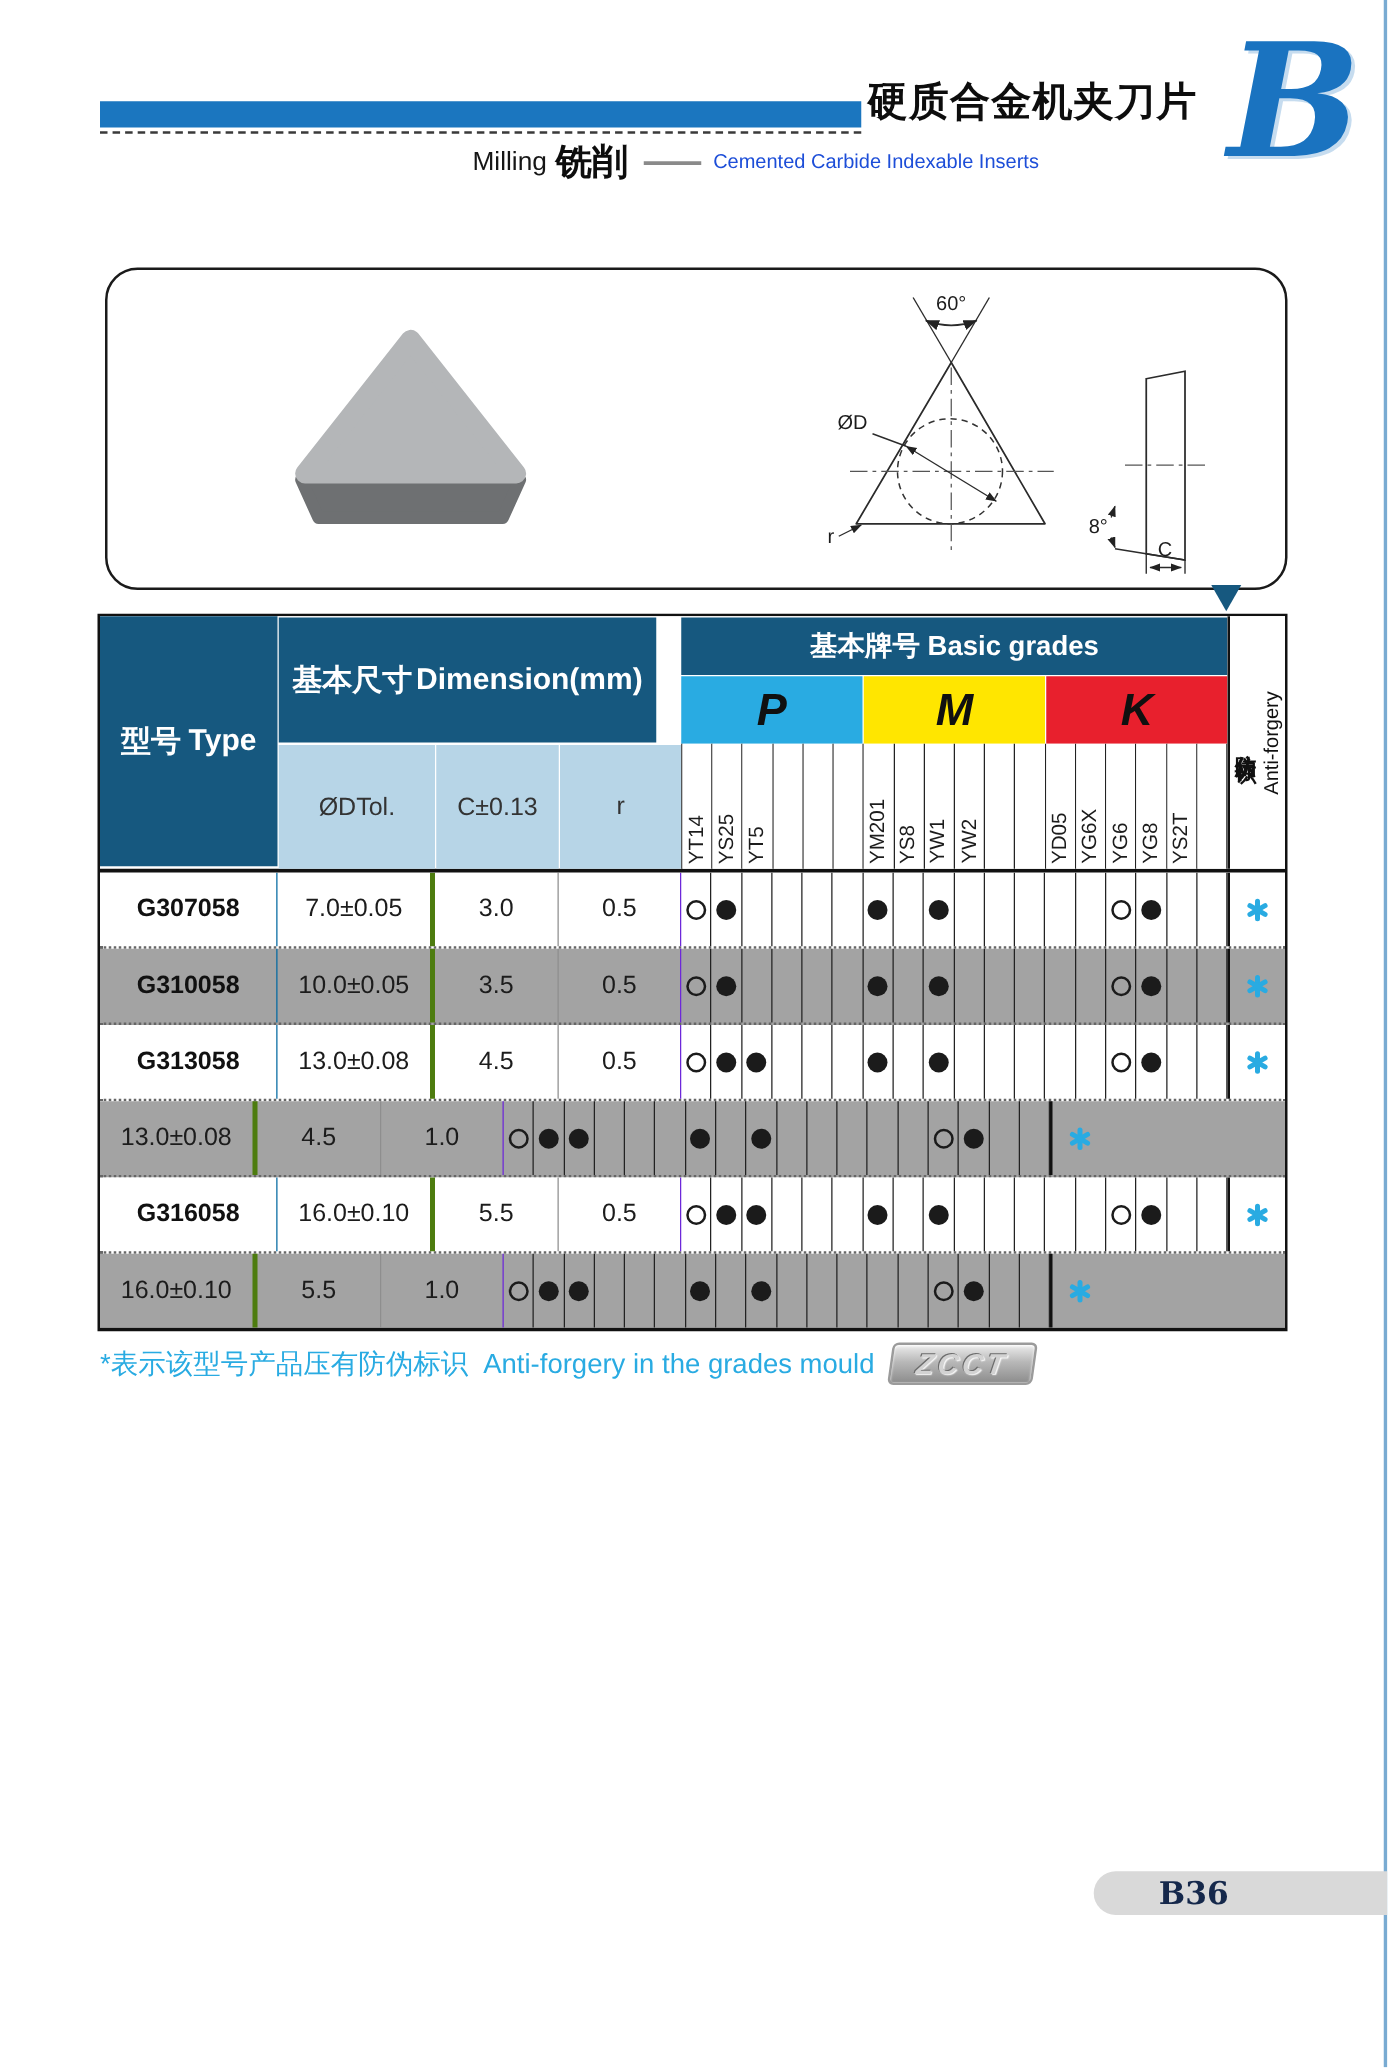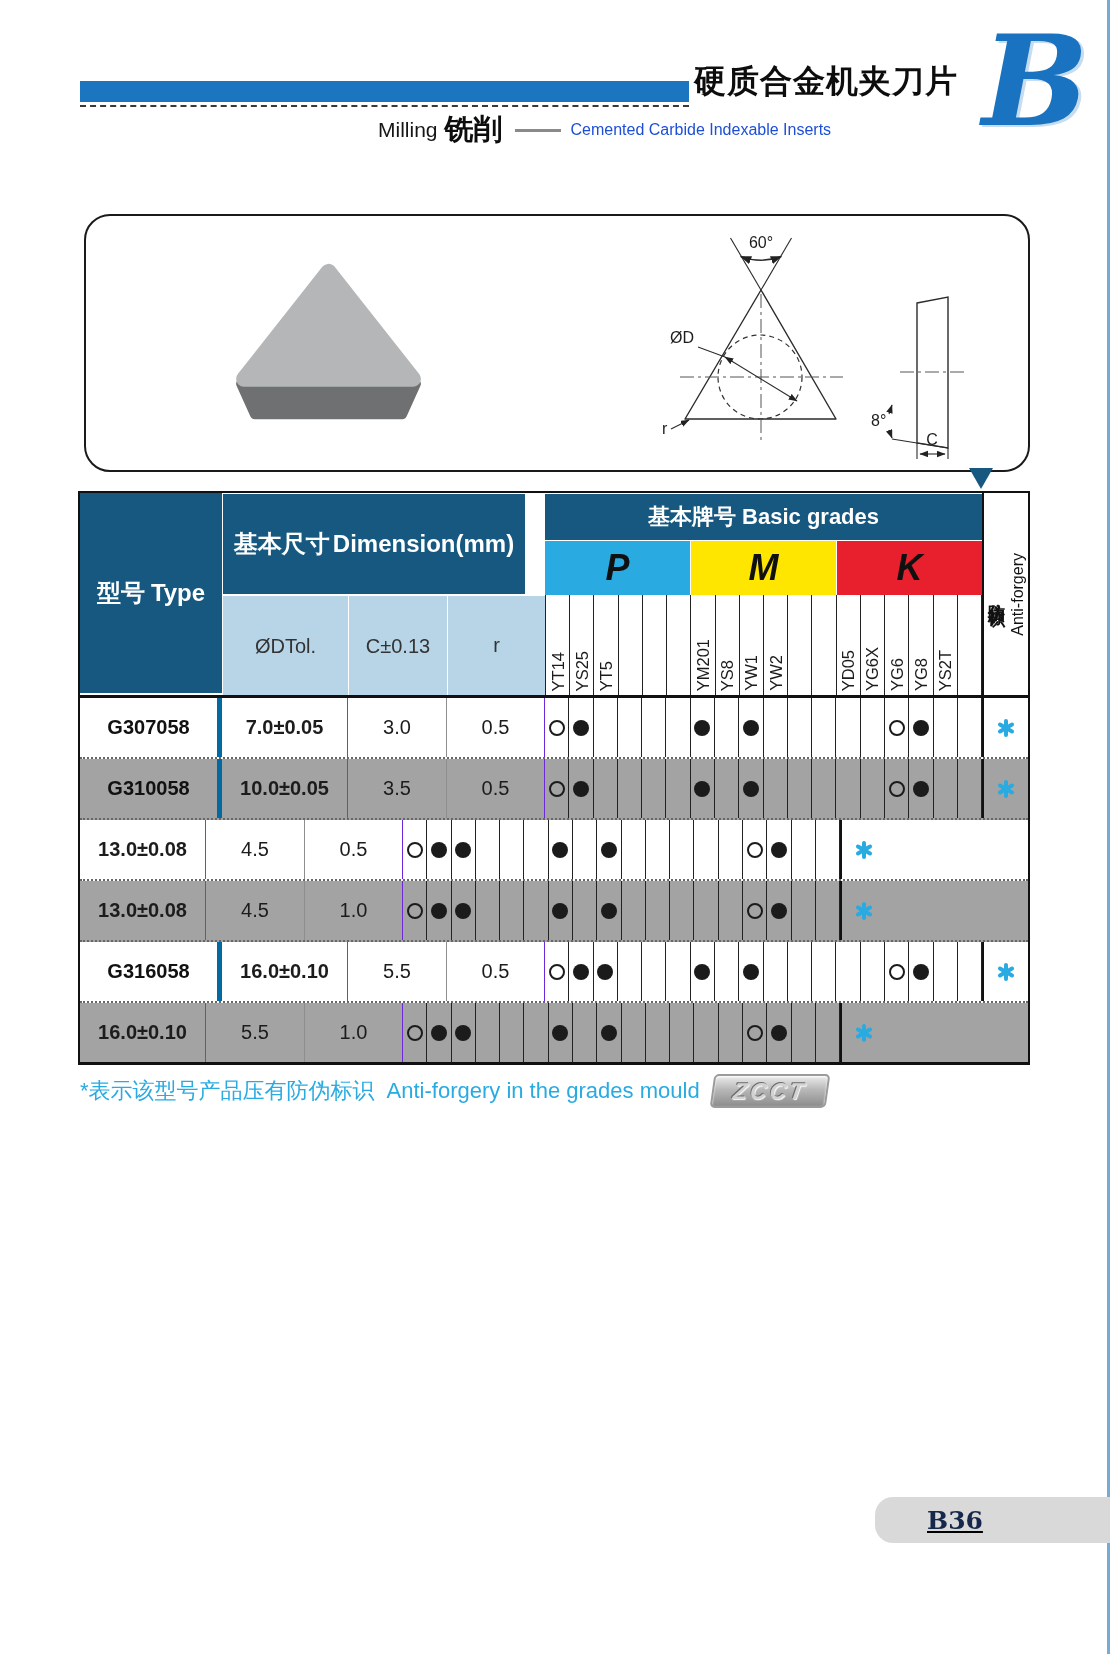--- a/index.html
+++ b/index.html
@@ -56,22 +56,22 @@
   .h-anti { left:902px; top:0; width:46px; height:202px; background:#fff; border-left:2px solid #111;
     flex-direction:row; gap:1px; align-items:center; justify-content:center; }
   .cn-vert { writing-mode:vertical-lr; text-orientation:upright; font-weight:bold; font-size:17px; letter-spacing:2px; color:#111; }
   .en-vert { writing-mode:vertical-rl; transform:rotate(180deg); font-size:16px; color:#111; white-space:nowrap; }
 
   .tbody { flex:1; display:flex; flex-direction:column; }
   .trow { flex:1 1 0; display:flex; box-sizing:border-box; border-bottom:2px dotted #666; background:#fff; }
   .trow.alt { background:#a3a3a3; }
   .trow.last { border-bottom:none; }
   .cell { box-sizing:border-box; display:flex; align-items:center; justify-content:center; font-size:20px; color:#1c1c1c; }
-  .c-type { width:142px; font-weight:bold; color:#111; border-right:5px solid #0369a1; }
-  .c-od { width:126px; border-right:1px solid #4d7c0f;font-weight:bold; }
+  .c-type { width:142px; font-weight:bold; color:#111; border-right:1px solid #0369a1; }
+  .c-od { width:126px; border-right:4px solid #4d7c0f; }
   .c-c  { width:99px;  border-right:1px solid #8e8e8e; }
   .c-r  { width:98px;  border-right:1px solid #6d28d9; }
   .c-grades { width:437px; display:flex; box-sizing:border-box; }
   .gcell { flex:1 1 0; box-sizing:border-box; border-right:1px solid #222; display:flex; align-items:center; justify-content:center; }
   .dot { border-radius:50%; }
   .dot.filled { width:16px; height:16px; background:#1b1b1b; }
   .dot.open { width:12px; height:12px; border:2px solid #1b1b1b; background:transparent; }
   .c-anti { width:46px; border-left:2px solid #111; }
   .star { position:relative; width:20px; height:20px; display:inline-block; }
   .star i { position:absolute; left:50%; top:1px; width:4px; height:18px; background:#29abe2; border-radius:2px; }
@@ -79,22 +79,22 @@
   
   .footnote { position:absolute; left:80px; top:1074px; display:flex; align-items:center; gap:12px; }
   .fn-text { font-size:22px; color:#29abe2; white-space:nowrap; }
   .zcct { width:112px; height:30px; transform:skewX(-8deg); border:2px solid #9b9b9b; border-radius:5px;
     background:linear-gradient(180deg,#ececec 0%,#b8b8b8 45%,#8d8d8d 100%); box-shadow:inset 0 1px 2px #fff;
     display:flex; align-items:center; justify-content:center; }
   .zcct span { font-size:23px; font-weight:900; font-style:italic; letter-spacing:3px; color:#d2d2d2;
     text-shadow:-1px -1px 0 #6c6c6c, 1px 1px 1px #fafafa; }
 
   
-  .footer-bar { position:absolute; left:875px; right:0; top:1497px; height:46px; background:#d9d9d9;
-    border-radius:18px 0 0 18px; display:flex; align-items:center;text-decoration:underline; }
+  .footer-bar { position:absolute; left:875px; right:0; top:1497px; height:35px; background:#d9d9d9;
+    border-radius:18px 0 0 18px; display:flex; align-items:center; }
   .footer-bar span { margin-left:52px; font-family:"DejaVu Serif",serif; font-weight:bold; font-size:25px; color:#15284b; }
 </style>
 </head>
 <body>
 
 <div class="page">
 
   <div class="edge-strip"></div>
 
   <div class="hdr-bar"></div>
@@ -320,20 +320,21 @@
           </div>
     <div class="cell c-anti">
             <span class="star" style="color: rgb(41, 171, 226);">
               <i style="transform: translateX(-50%) rotate(0deg);"></i>
               <i style="transform: translateX(-50%) rotate(60deg);"></i>
               <i style="transform: translateX(-50%) rotate(120deg);"></i>
             </span>
           </div>
   </div>
         <div class="trow">
+    <div class="cell c-type">G313058</div>
     <div class="cell c-od">13.0±0.08</div>
     <div class="cell c-c">4.5</div>
     <div class="cell c-r">0.5</div>
     <div class="c-grades">
             <div class="gcell">
               <span class="dot open"></span>
             </div>
             <div class="gcell">
               <span class="dot filled"></span>
             </div>

